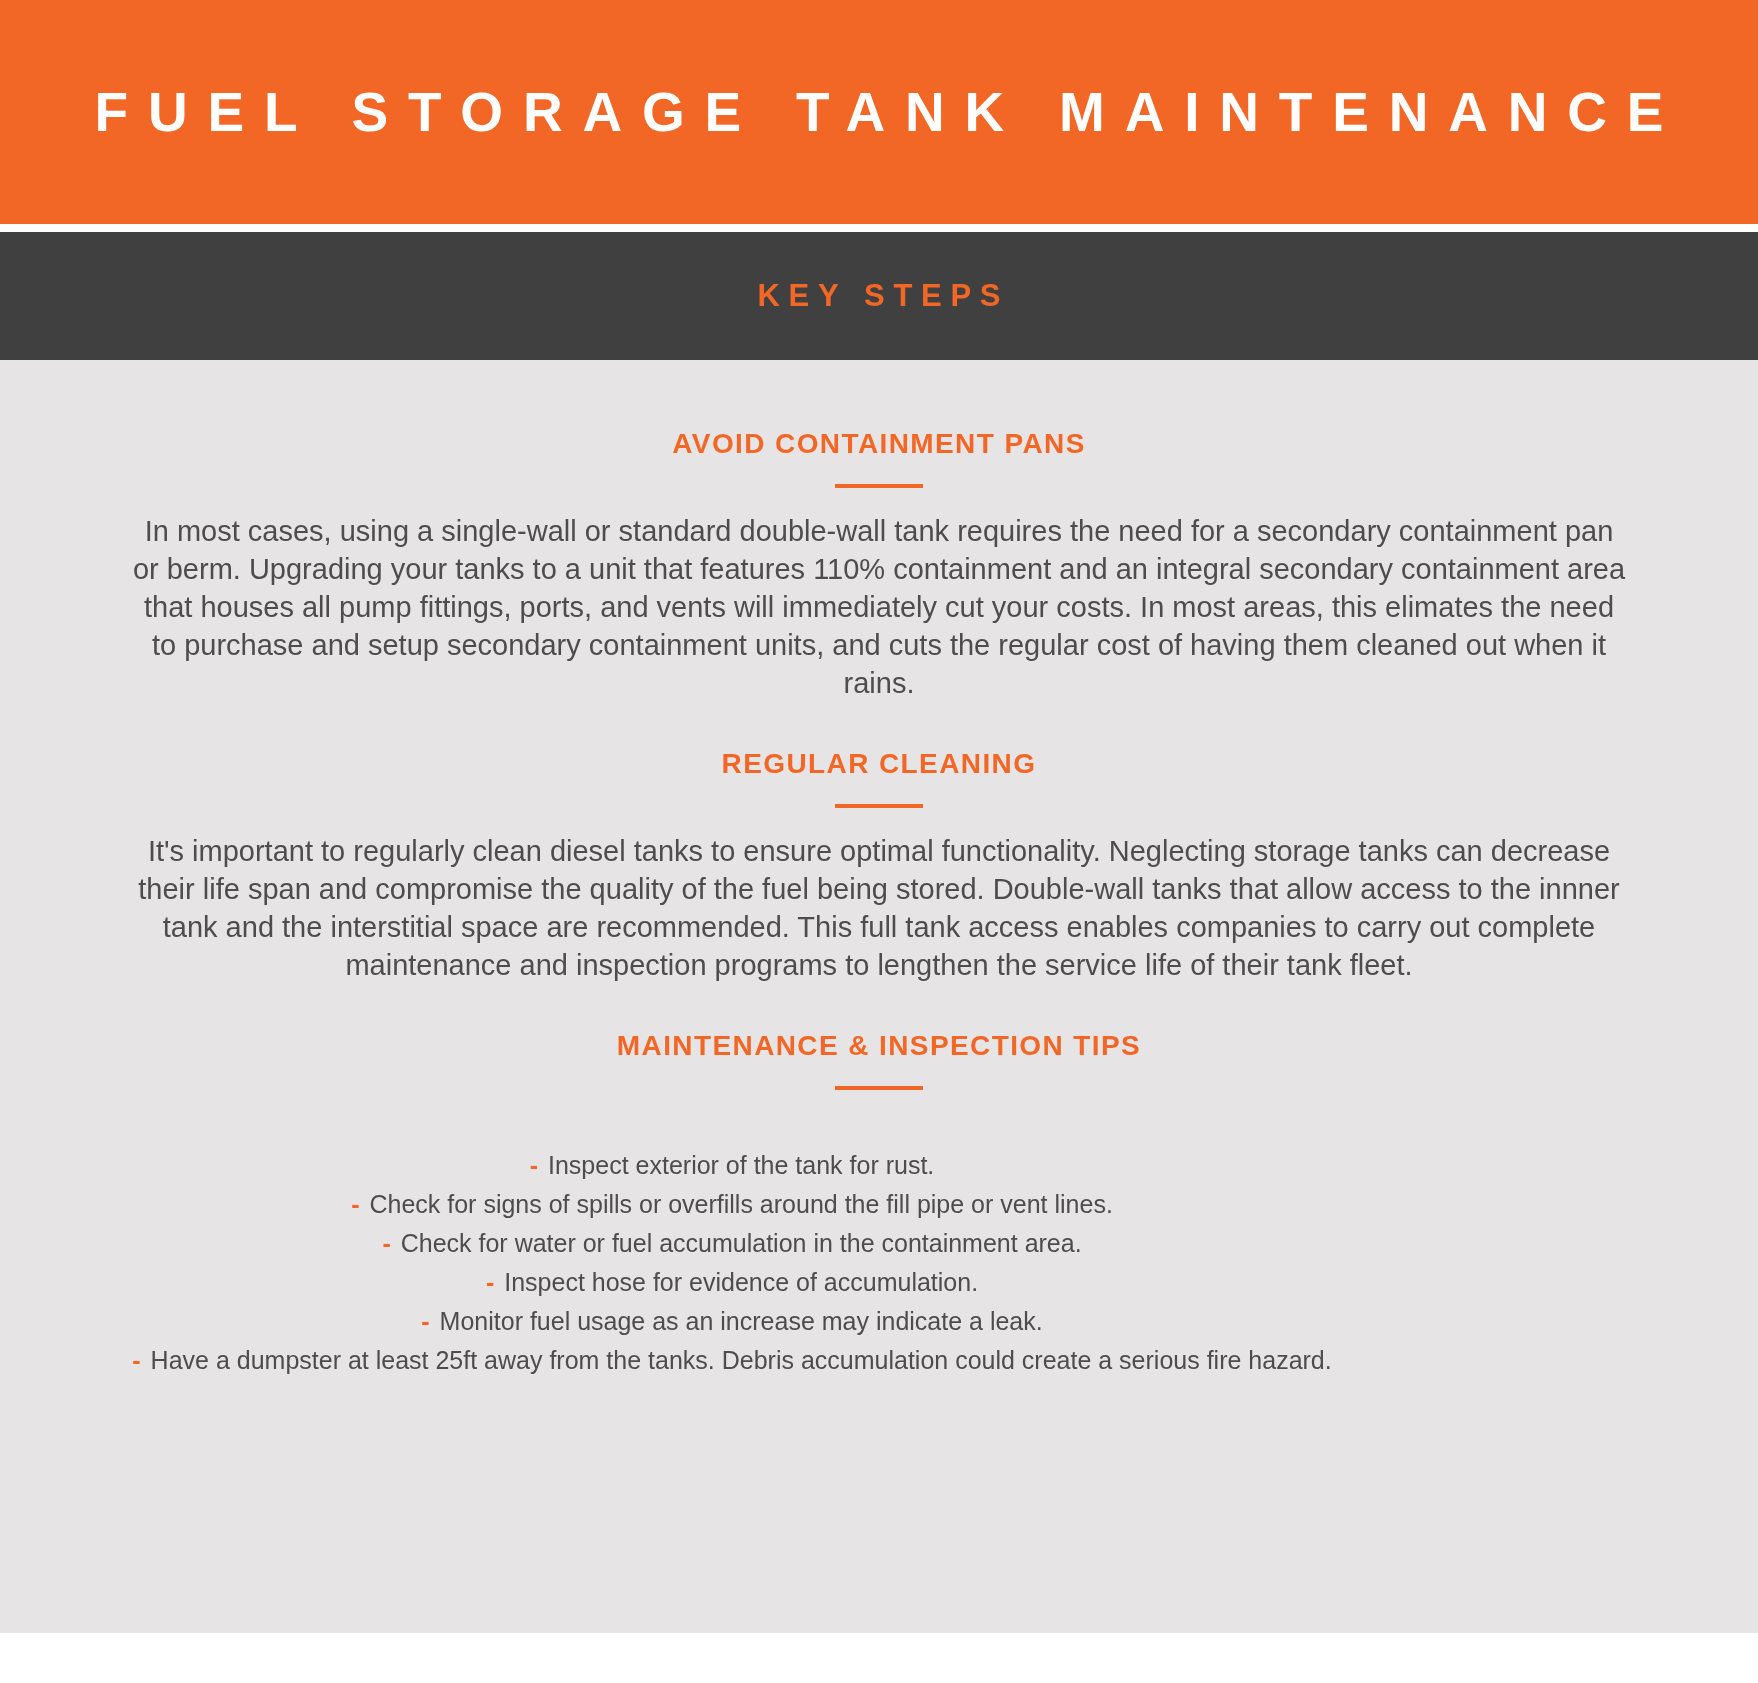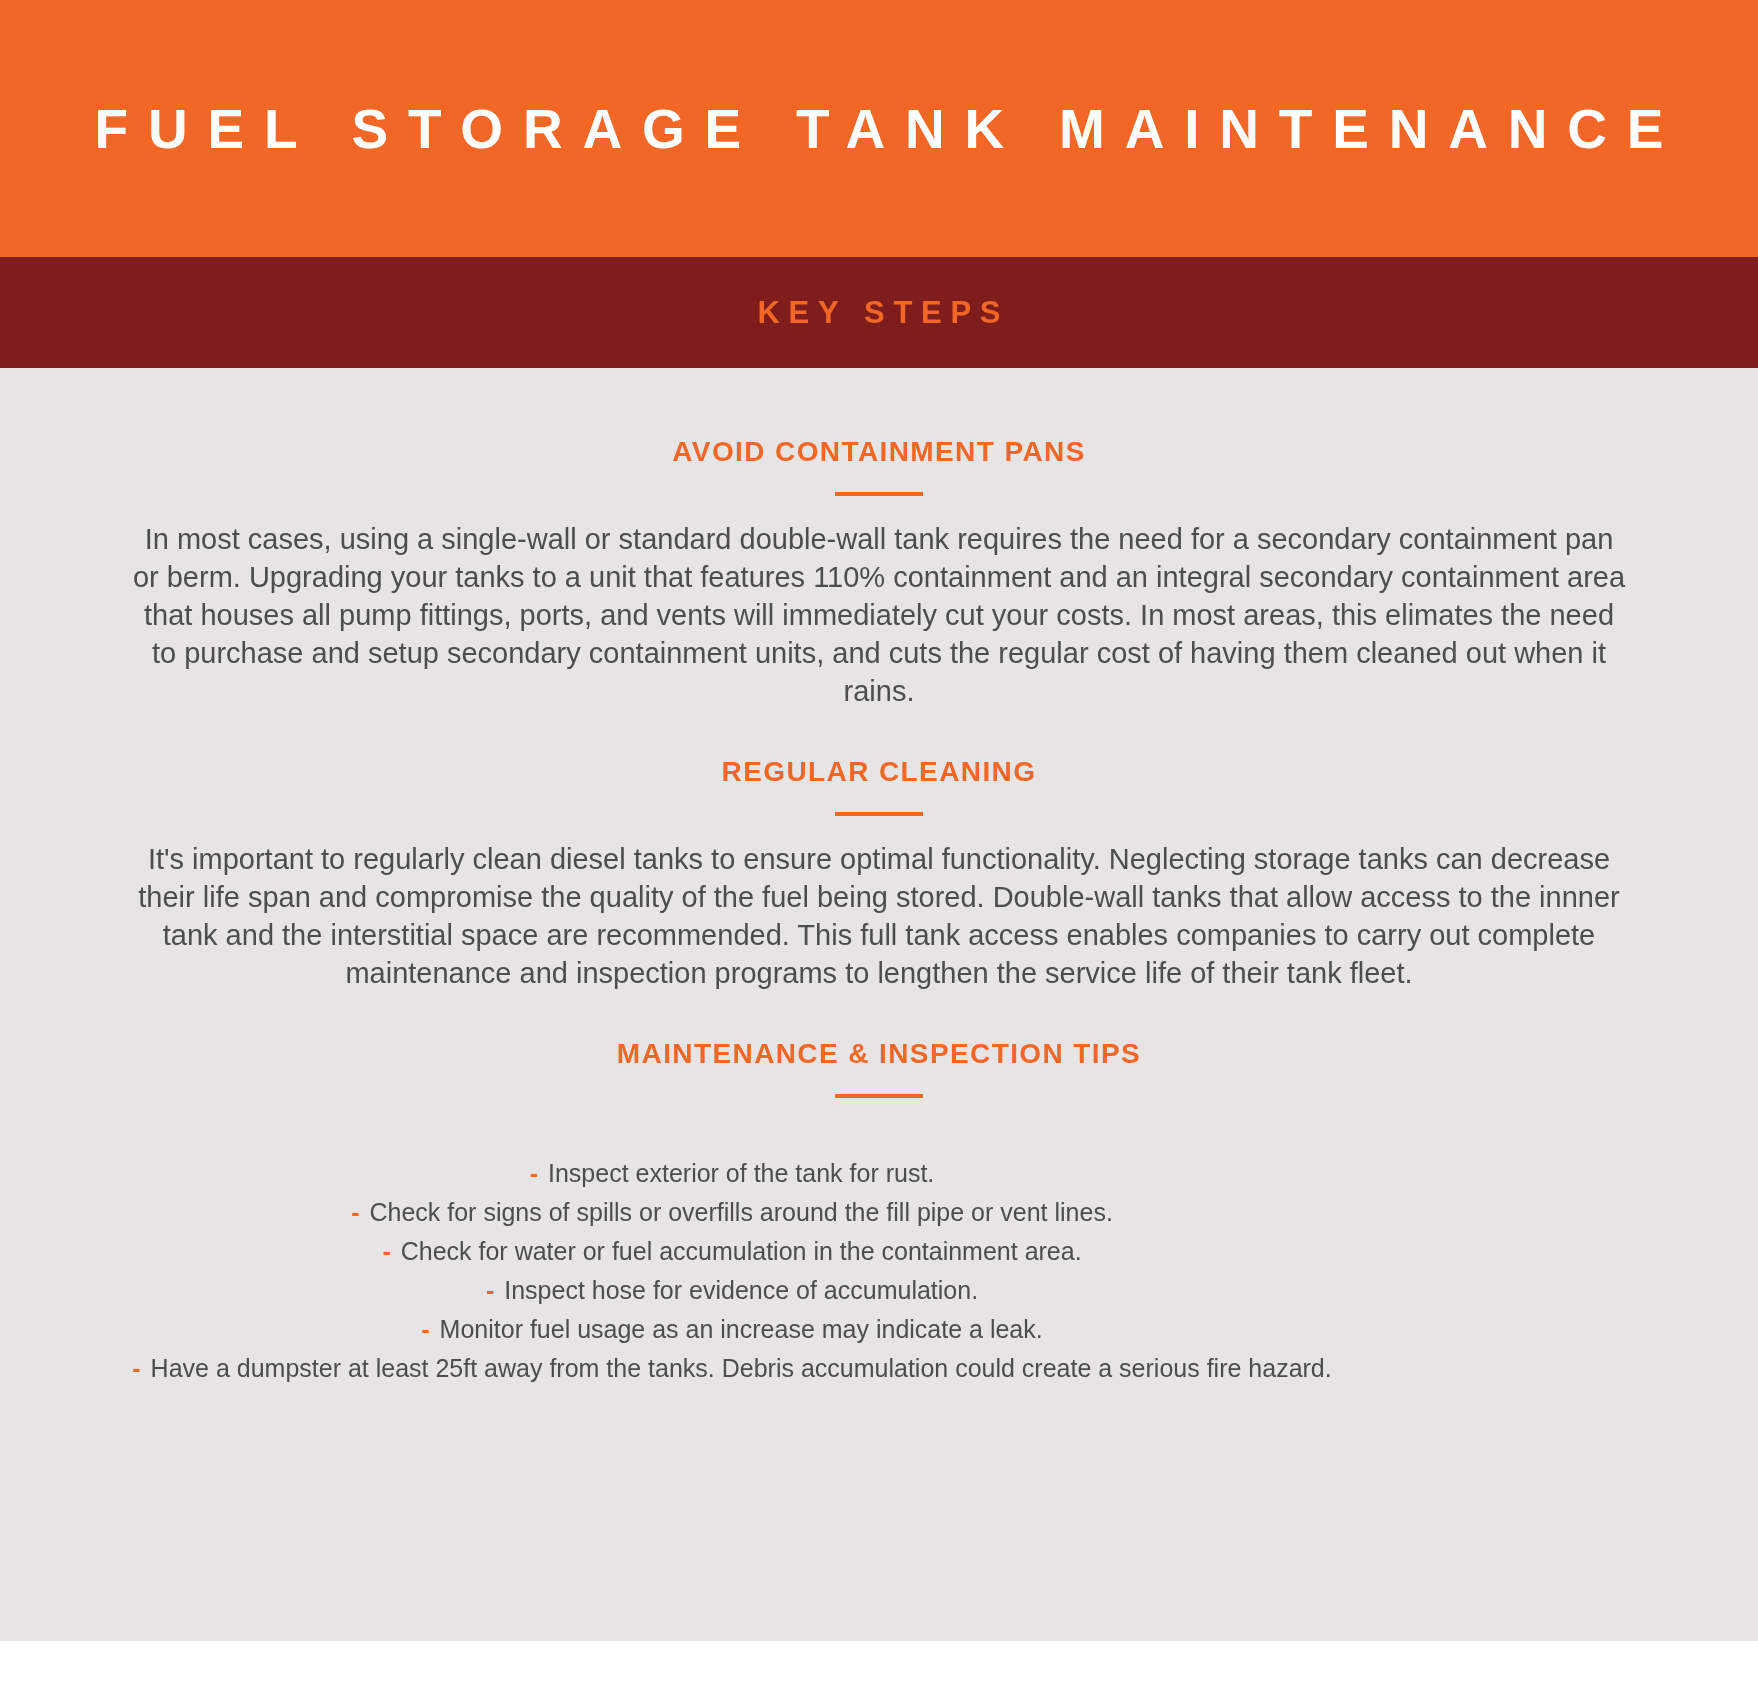--- a/index.html
+++ b/index.html
@@ -10,43 +10,44 @@
   }
   .page {
     position: relative;
     width: 1758px;
     height: 1683px;
     overflow: hidden;
     background: #ffffff;
   }
   
   .banner {
-    height: 257px;
+    height: 224px;
     background: #F26726;
     display: flex;
     align-items: center;
     justify-content: center;
   }
   .banner h1 {
     margin: 0;
     color: #ffffff;
     font-size: 55px;
     font-weight: 700;
     letter-spacing: 0.36em;
     margin-right: -0.36em; 
     white-space: nowrap;
     text-transform: uppercase;
   }
   
   .subband {
-    height: 111px;
-    background: #7f1d1d;
+    height: 128px;
+    background: #404040;
     display: flex;
     align-items: center;
     justify-content: center;
+    margin-top: 8px;
   }
   .subband h2 {
     margin: 0;
     color: #F26726;
     font-size: 31px;
     font-weight: 700;
     letter-spacing: 0.28em;
     margin-right: -0.28em;
     white-space: nowrap;
     text-transform: uppercase;

